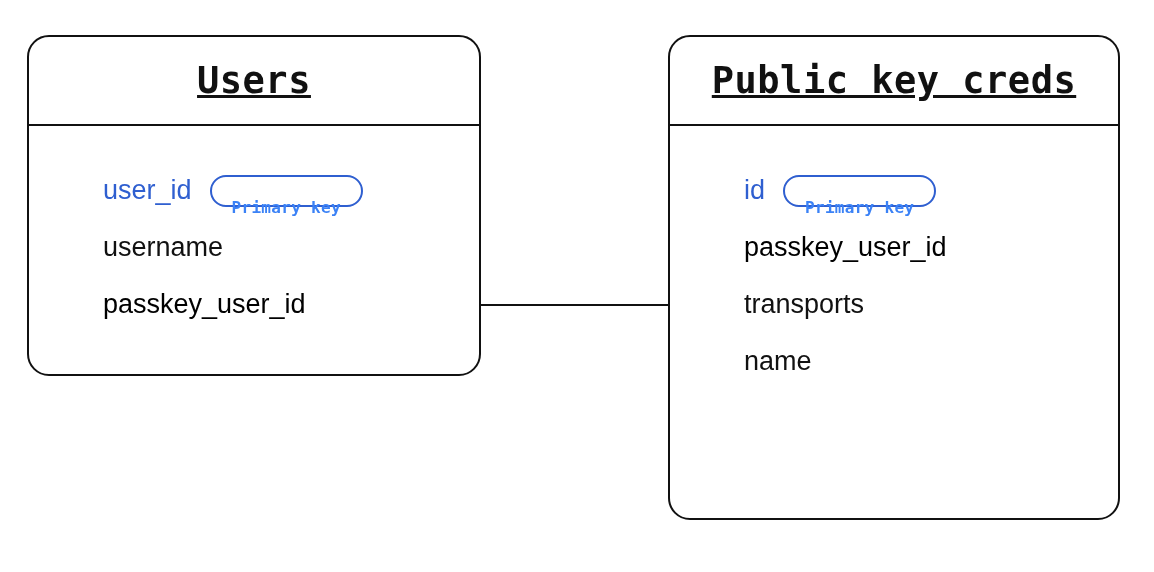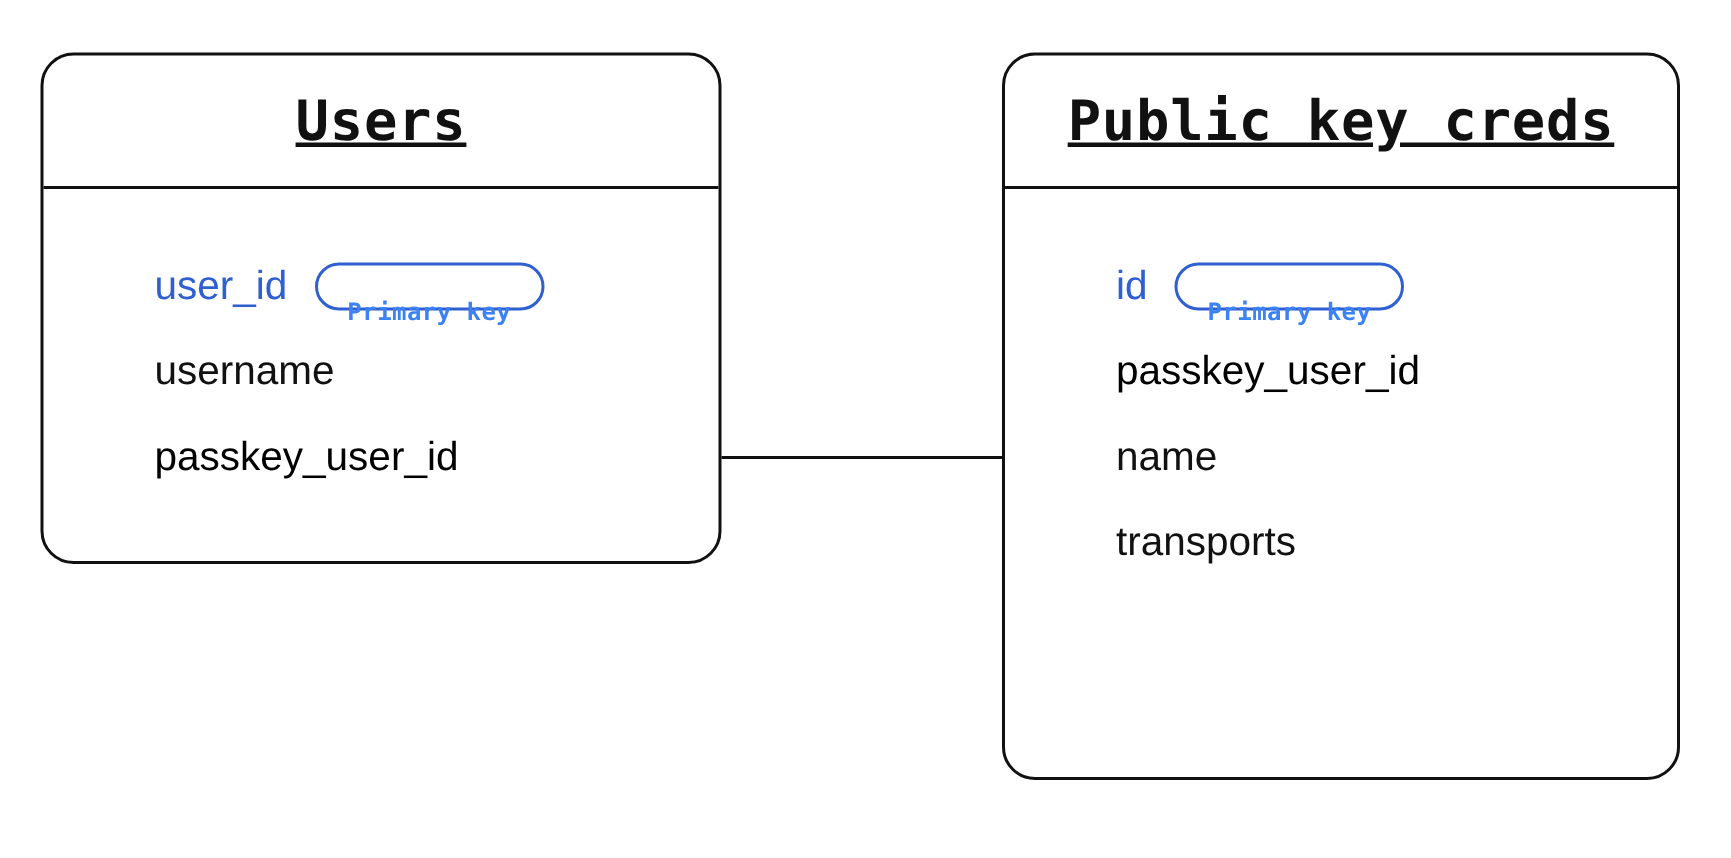--- a/index.html
+++ b/index.html
@@ -140,20 +140,20 @@
         <div class="field-row">
           <span class="field-name is-pk">id</span>
           <span class="pk-badge">
             <span class="pk-badge-label">Primary key</span>
           </span>
         </div>
         <div class="field-row">
           <span class="field-name is-fk">passkey_user_id</span>
         </div>
         <div class="field-row">
-          <span class="field-name is-plain">name</span>
+          <span class="field-name is-plain">transports</span>
         </div>
         <div class="field-row">
-          <span class="field-name is-plain">transports</span>
+          <span class="field-name is-plain">name</span>
         </div>
       </div>
     </div>
   </div>
 
 </body></html>

